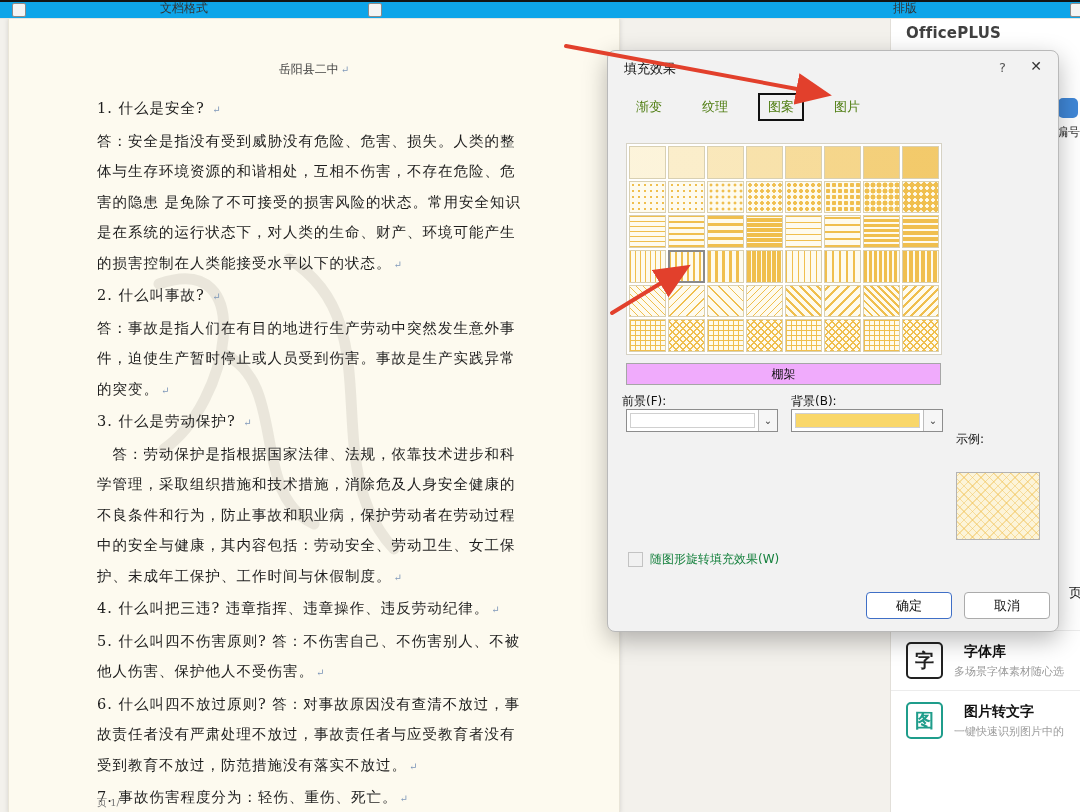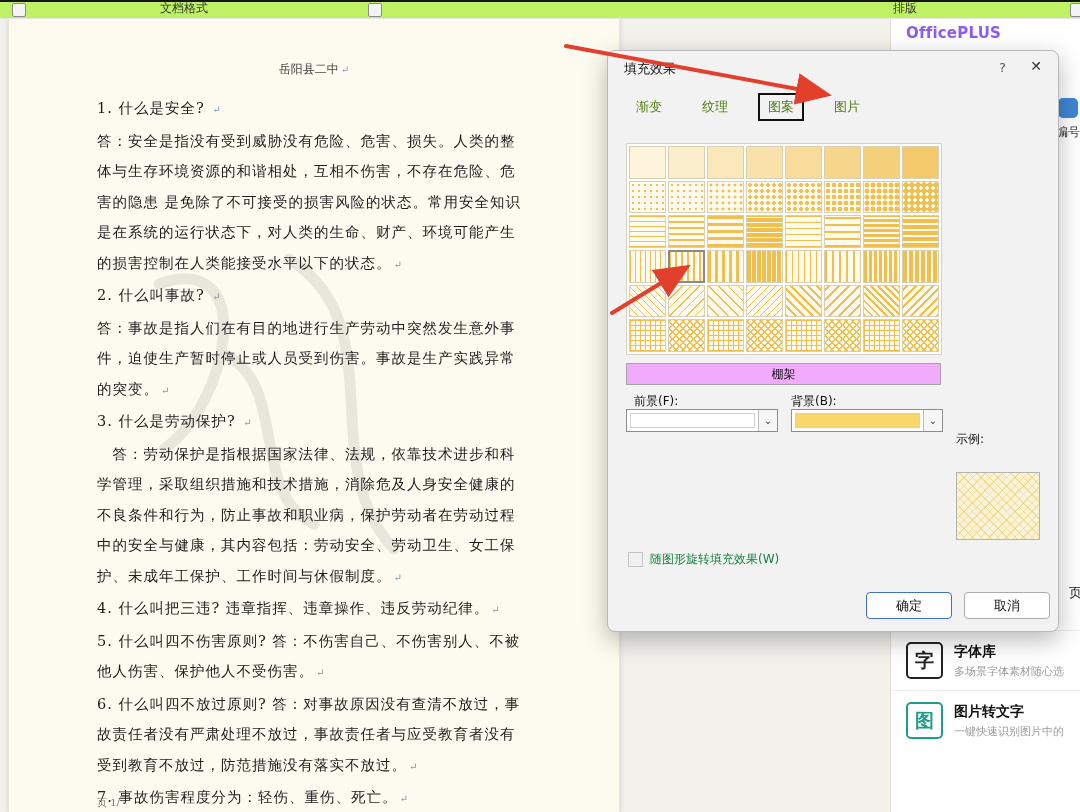--- a/index.html
+++ b/index.html
@@ -1,20 +1,20 @@
 <!DOCTYPE html>
 <html><head>
 <meta charset="utf-8">
 <style>
   html,body{margin:0;padding:0;background:#dddbd6;}
   .screen{position:relative;width:1080px;height:812px;overflow:hidden;
     background:#f3f1ec;font-family:"DejaVu Sans","Liberation Sans",sans-serif;}
 
   
-  .topbar{position:absolute;top:0;left:0;right:0;height:16px;background:#bef264;
+  .topbar{position:absolute;top:0;left:0;right:0;height:16px;background:#0ea5e9;
     border-top:2px solid #141414;border-bottom:1px solid #e7e5df;z-index:5;overflow:hidden;}
   .tb-label{position:absolute;top:-2px;font-size:12px;color:#333;white-space:nowrap;}
   .tb-left-label{left:160px;}
   .tb-right-label{left:893px;}
   .tb-icon{position:absolute;top:1px;width:12px;height:12px;border:1px solid #8a8a8a;border-radius:2px;background:#f4f4f4;}
   .tb-icon.menu{left:12px;}
   .tb-icon.mid{left:368px;}
   .tb-icon.right-sliver{left:1070px;}
 
   
@@ -27,51 +27,51 @@
     color:#1d1d1d;letter-spacing:1px;}
   .docline{margin:0;}
   .pmark{color:#7d96b8;font-size:10px;margin-left:2px;letter-spacing:0;}
   .page-footer{position:absolute;left:88px;bottom:3px;font-size:10px;color:#777;
     font-family:"DejaVu Serif","Liberation Serif",serif;}
   .watermark{position:absolute;left:120px;top:215px;opacity:.16;pointer-events:none;}
 
   
   .sidebar{position:absolute;left:890px;top:18px;right:0;bottom:0;background:#fff;
     border-left:1px solid #e2dfd9;z-index:4;overflow:hidden;}
-  .brand{position:absolute;left:15px;top:6px;font-weight:bold;font-size:15px;color:#8b5cf6;letter-spacing:.2px;}
+  .brand{position:absolute;left:15px;top:6px;font-weight:bold;font-size:15px;color:#404040;letter-spacing:.2px;}
   .partial-top-icon{position:absolute;left:167px;top:80px;width:20px;height:20px;border-radius:5px;background:#3f86d6;}
   .partial-top-label{position:absolute;left:165px;top:106px;font-size:12px;color:#333;white-space:nowrap;}
   .partial-mid-label{position:absolute;left:178px;top:566px;font-size:13px;color:#222;white-space:nowrap;}
   .side-items{position:absolute;left:0;top:612px;right:0;}
   .side-item{display:flex;align-items:center;gap:11px;padding:11px 4px 11px 15px;border-top:1px solid #ececec;}
   .si-icon{flex:0 0 auto;width:33px;height:33px;border:2px solid currentColor;border-radius:5px;
     display:flex;align-items:center;justify-content:center;font-size:19px;font-weight:bold;background:#fff;}
   .si-text{min-width:0;}
-  .si-title{font-size:14px;color:#111;font-weight:600;white-space:nowrap;}
+  .si-title{font-size:14px;color:#111;font-weight:600;white-space:nowrap;margin-left:10px;}
   .si-sub{font-size:11px;color:#9a9a9a;margin-top:3px;white-space:nowrap;}
 
   
   .dialog{position:absolute;left:607px;top:50px;width:450px;height:580px;background:#f2f2f2;
     border:1px solid #b9b9b9;border-radius:8px;box-shadow:0 8px 24px rgba(0,0,0,.28);z-index:6;}
   .dlg-title{position:absolute;left:16px;top:9px;font-size:13px;color:#111;}
   .dlg-help{position:absolute;right:52px;top:9px;font-size:13px;color:#555;cursor:default;}
   .dlg-close{position:absolute;right:16px;top:7px;font-size:14px;color:#333;cursor:default;}
   .tabs{position:absolute;left:18px;top:42px;display:flex;gap:20px;}
   .tab{font-size:13px;color:#4d7c0f;padding:3px 8px;border:2px solid transparent;white-space:nowrap;}
   .tab.active{border-color:#111;}
   .grid-label{position:absolute;left:18px;top:76px;font-size:12px;color:#111;margin-top:15px;}
   .pattern-grid{position:absolute;left:18px;top:92px;width:316px;height:212px;
     display:grid;grid-template-columns:repeat(8,1fr);grid-template-rows:repeat(6,1fr);
     gap:2px;background:#fff;padding:2px;border:1px solid #d6d2c4;box-sizing:border-box;}
   .cell{border:1px solid #d9d0b2;background-color:#fefbee;}
   .cell.sel{outline:2px solid #8a8a8a;outline-offset:-2px;}
   .pattern-name{position:absolute;left:18px;top:312px;width:313px;height:20px;border:1px solid #a6a6a6;
     background:#f0abfc;text-align:center;font-size:12px;line-height:20px;color:#111;}
   .combo-label{position:absolute;font-size:12px;color:#111;}
-  .lbl-fg{left:26px;top:342px;} .lbl-bg{left:183px;top:342px;}
+  .lbl-fg{left:14px;top:342px;} .lbl-bg{left:183px;top:342px;}
   .combo{position:absolute;top:358px;width:152px;height:23px;border:1px solid #8d8d8d;background:#fff;
     display:flex;align-items:stretch;box-sizing:border-box;}
   .combo.fg{left:18px;} .combo.bg{left:183px;}
   .combo .swatch{flex:1;margin:3px;border:1px solid #d0d0d0;}
   .combo .combo-arrow{flex:0 0 18px;border-left:1px solid #bdbdbd;display:flex;align-items:center;
     justify-content:center;font-size:10px;color:#444;background:#f6f6f6;}
   .example-label{position:absolute;left:348px;top:380px;font-size:12px;color:#111;}
   .example-box{position:absolute;left:348px;top:421px;width:82px;height:66px;border:1px solid #b3b3b3;}
   .rotate-check{position:absolute;left:20px;top:500px;display:flex;align-items:center;gap:7px;
     font-size:12px;color:#15803d;}

